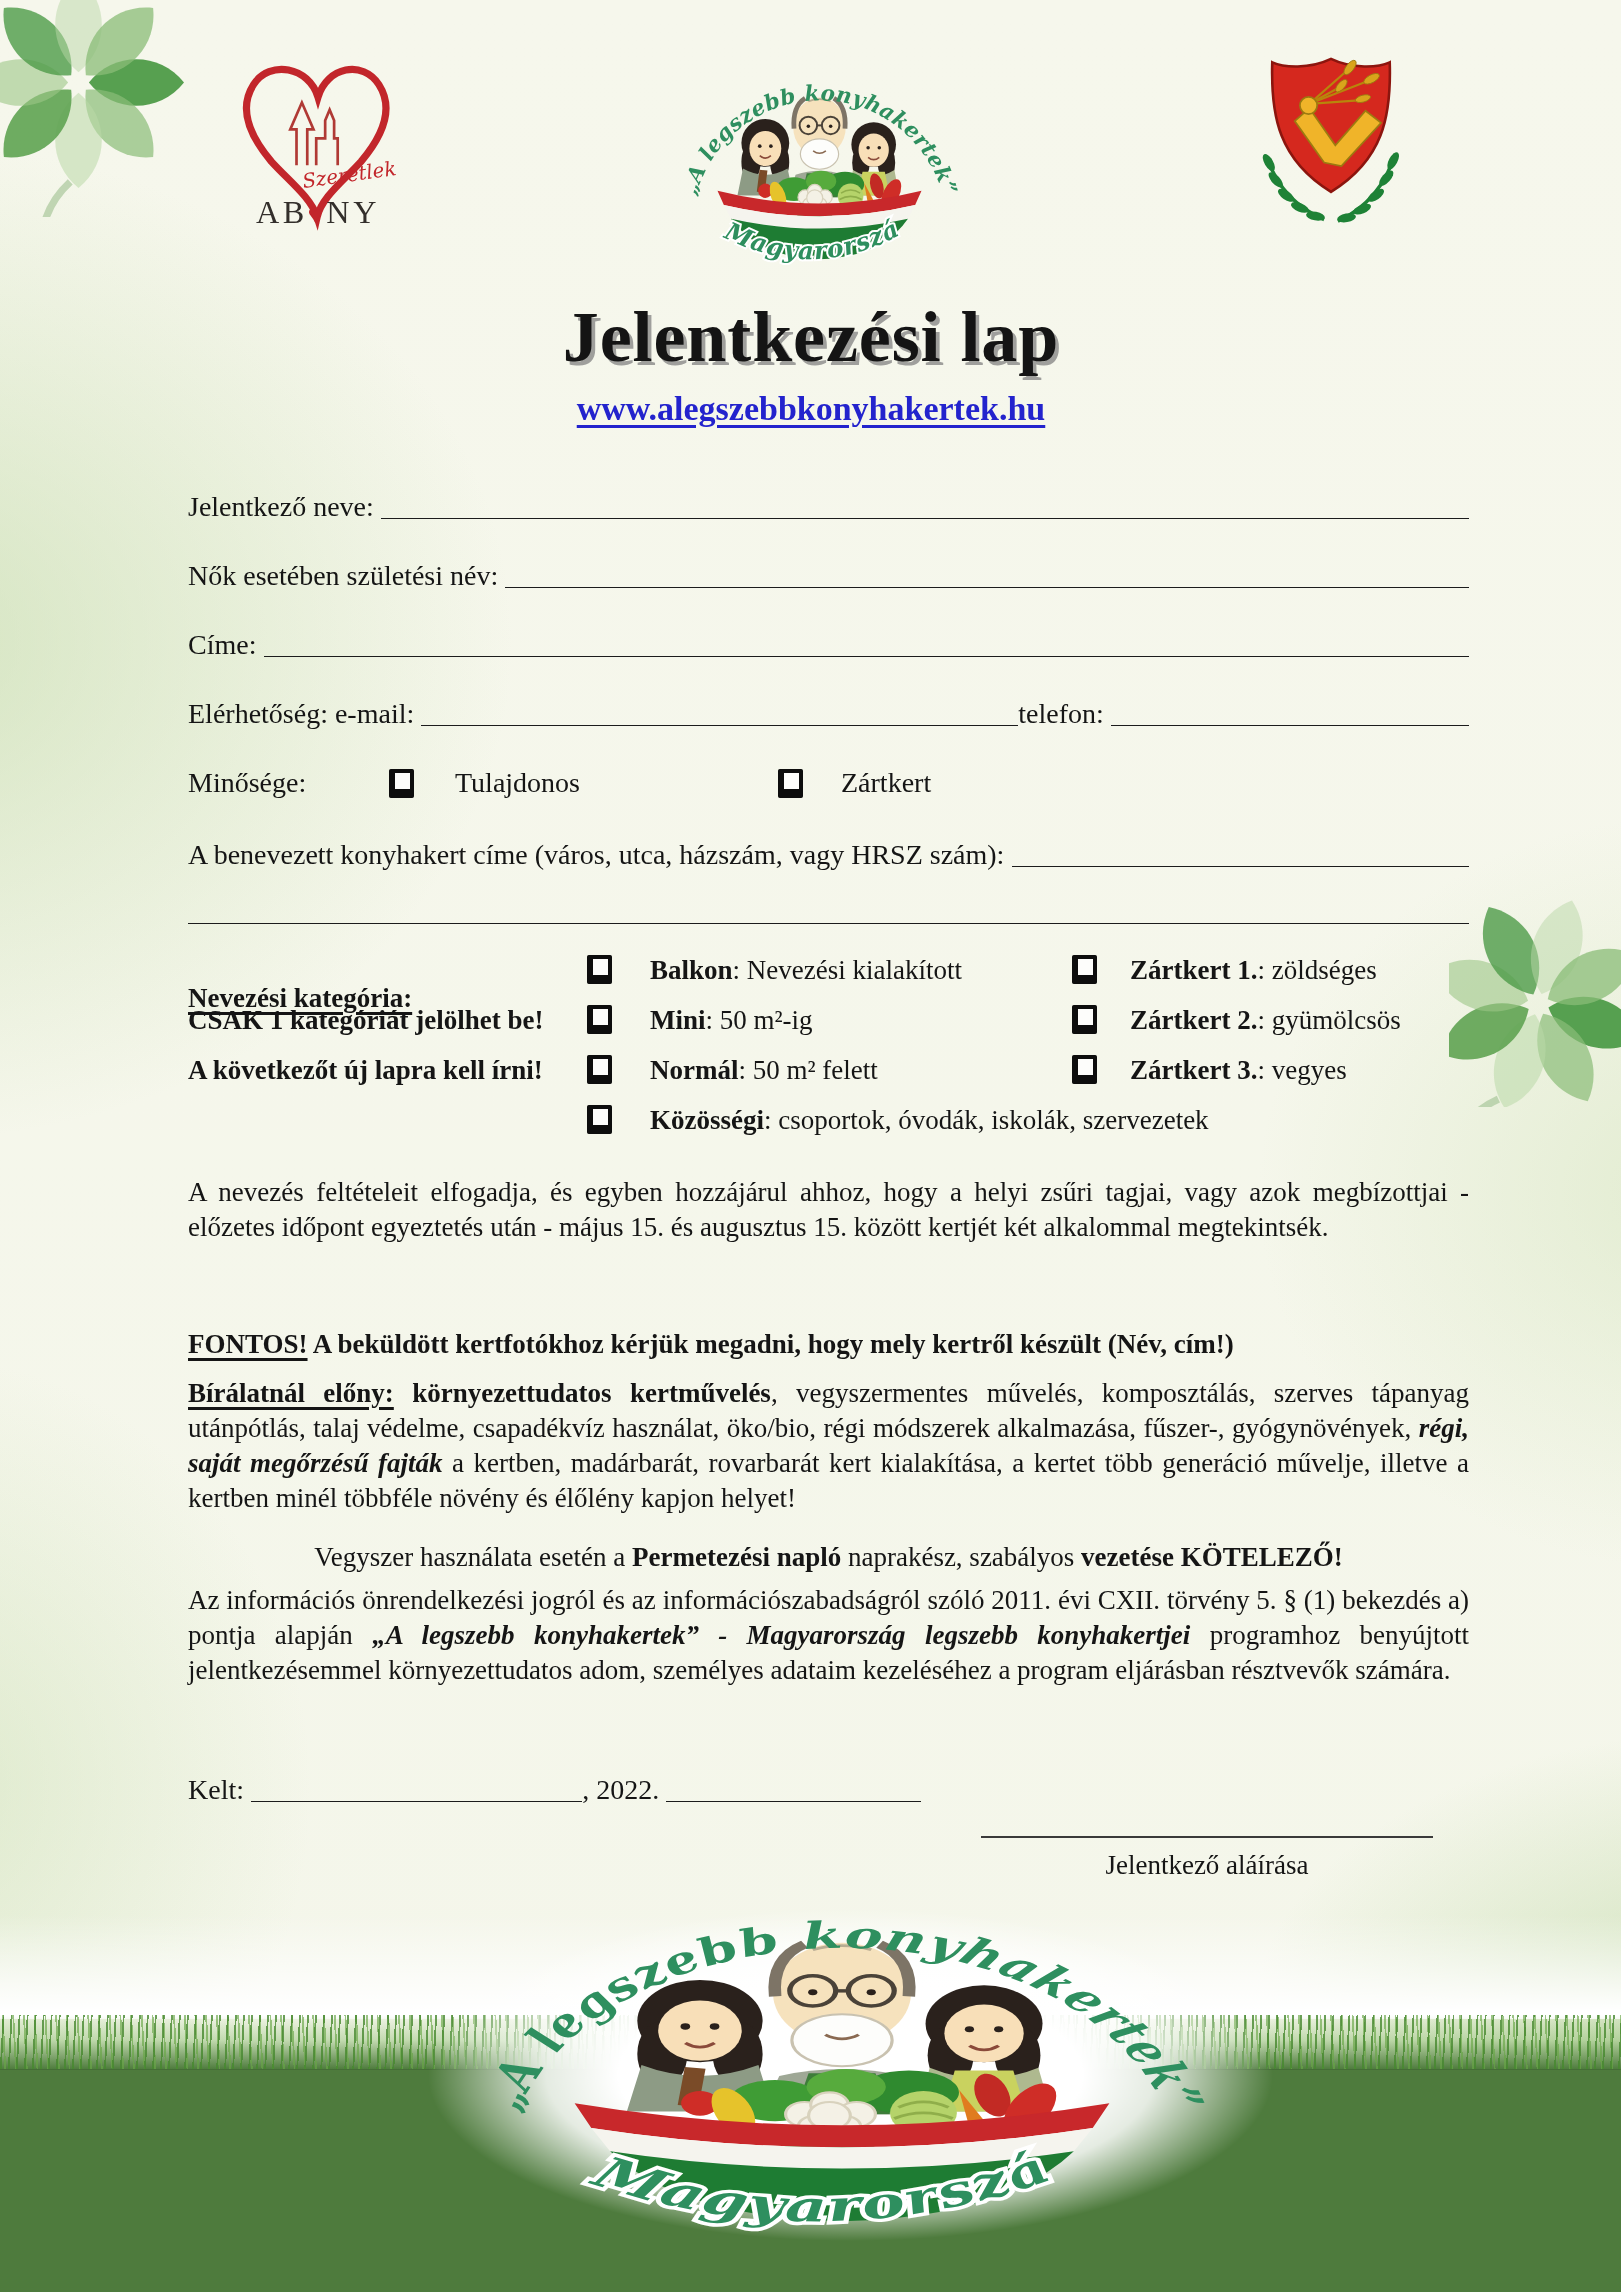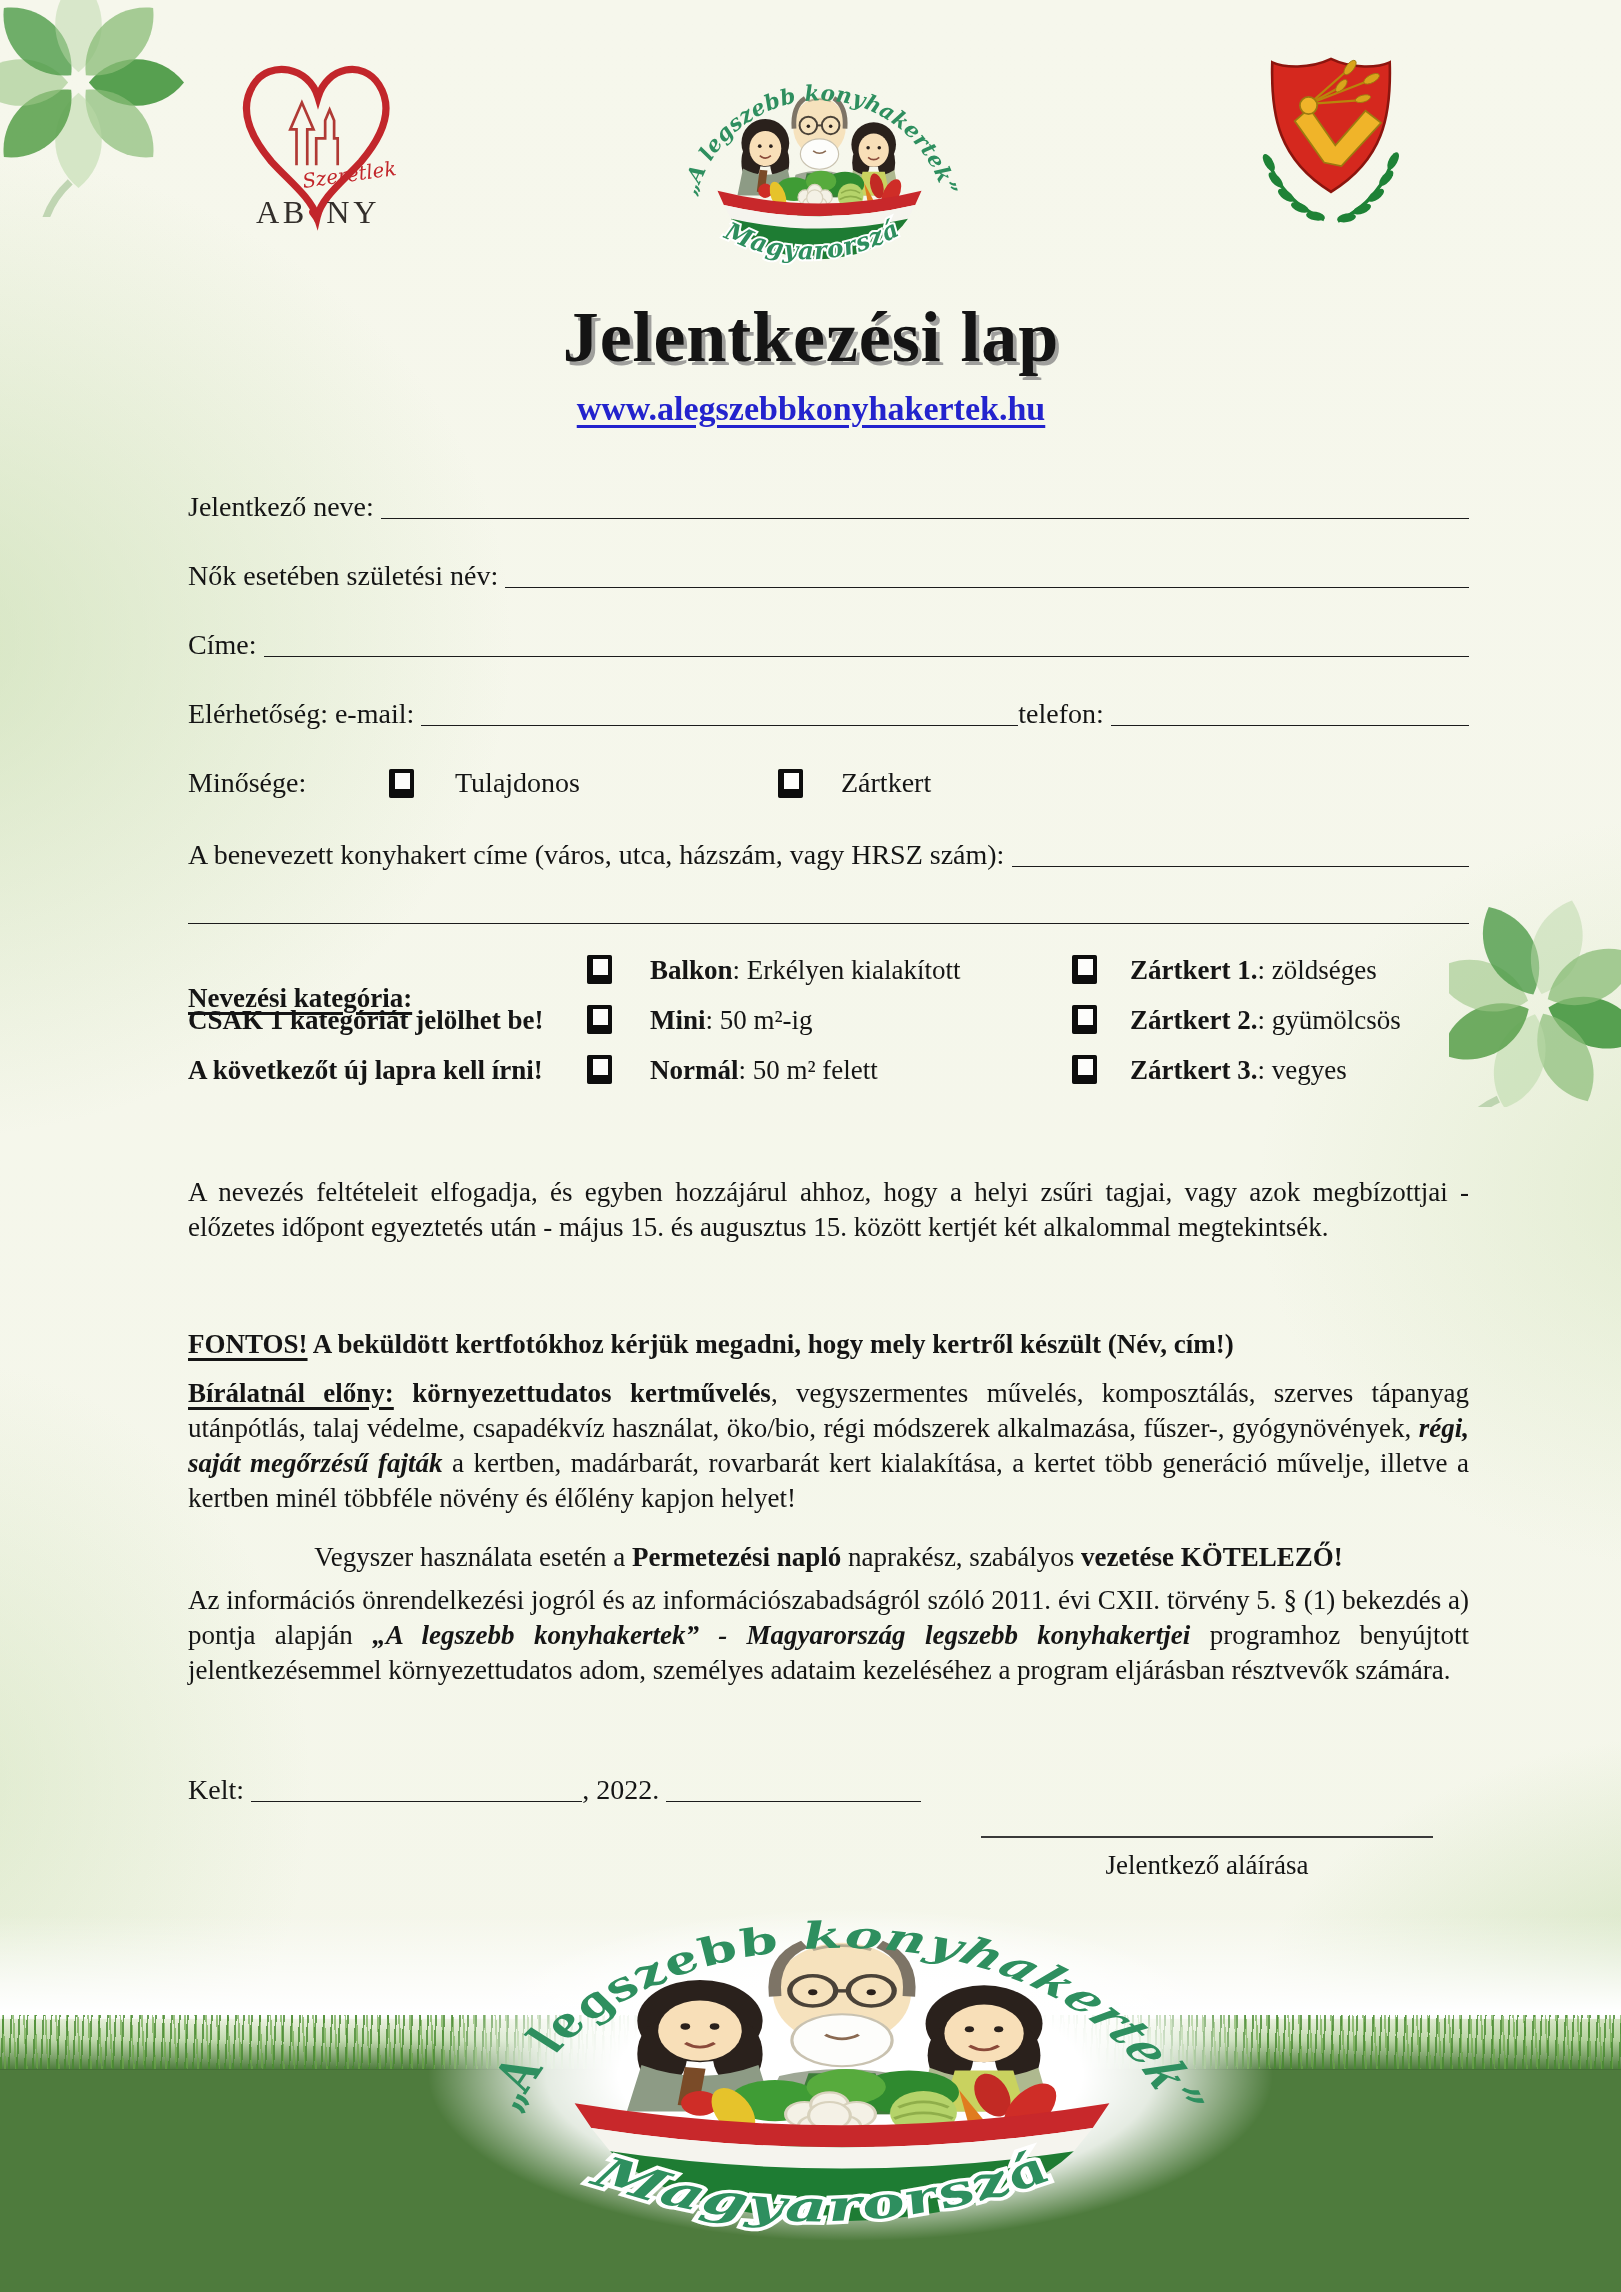--- a/index.html
+++ b/index.html
@@ -249,38 +249,42 @@
 
   <div class="frow" style="top:836px">
     <span class="flabel">A benevezett konyhakert címe (város, utca, házszám, vagy HRSZ szám):</span>
     <span class="fline"></span>
   </div>
   <div class="fullline" style="top:887px;height:36px"></div>
 
   <div class="catrow" style="top:955px">
     <span class="catleft ul">Nevezési kategória:</span>
     <span class="cb" style="left:399px"></span>
-    <span class="cl" style="left:462px"><span class="b">Balkon</span><span>: Erkélyen kialakított</span></span>
+    <span class="cl" style="left:462px"><span class="b">Balkon</span><span>: Nevezési kialakított</span></span>
     <span class="cb" style="left:884px"></span>
     <span class="cl" style="left:942px"><span class="b">Zártkert 1.</span><span>: zöldséges</span></span>
   </div>
   <div class="catrow" style="top:1005px">
     <span class="catleft">CSAK 1 kategóriát jelölhet be!</span>
     <span class="cb" style="left:399px"></span>
     <span class="cl" style="left:462px"><span class="b">Mini</span><span>: 50 m²-ig</span></span>
     <span class="cb" style="left:884px"></span>
     <span class="cl" style="left:942px"><span class="b">Zártkert 2.</span><span>: gyümölcsös</span></span>
   </div>
   <div class="catrow" style="top:1055px">
     <span class="catleft">A következőt új lapra kell írni!</span>
     <span class="cb" style="left:399px"></span>
     <span class="cl" style="left:462px"><span class="b">Normál</span><span>: 50 m² felett</span></span>
     <span class="cb" style="left:884px"></span>
     <span class="cl" style="left:942px"><span class="b">Zártkert 3.</span><span>: vegyes</span></span>
   </div>
+  <div class="catrow" style="top:1105px">
+    <span class="cb" style="left:399px"></span>
+    <span class="cl" style="left:462px"><span class="b">Közösségi</span><span>: csoportok, óvodák, iskolák, szervezetek</span></span>
+  </div>
 
   <div class="para" style="top:1175px">
     <p>A nevezés feltételeit elfogadja, és egyben hozzájárul ahhoz, hogy a helyi zsűri tagjai, vagy azok megbízottjai - előzetes időpont egyeztetés után - május 15. és augusztus 15. között kertjét két alkalommal megtekintsék.</p>
   </div>
 
   <div class="para b" style="top:1327px">
     <span class="ul">FONTOS!</span><span> A beküldött kertfotókhoz kérjük megadni, hogy mely kertről készült (Név, cím!)</span>
   </div>
 
   <div class="para" style="top:1376px">

